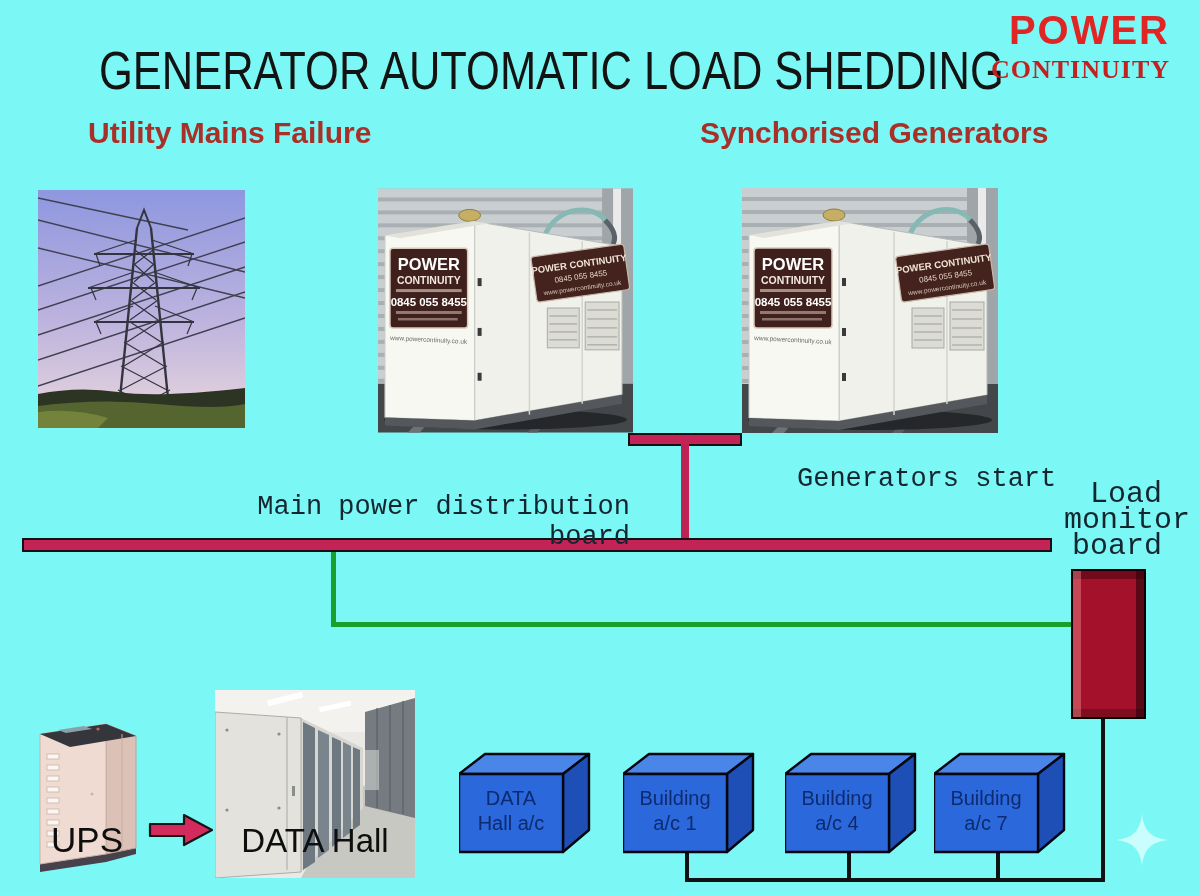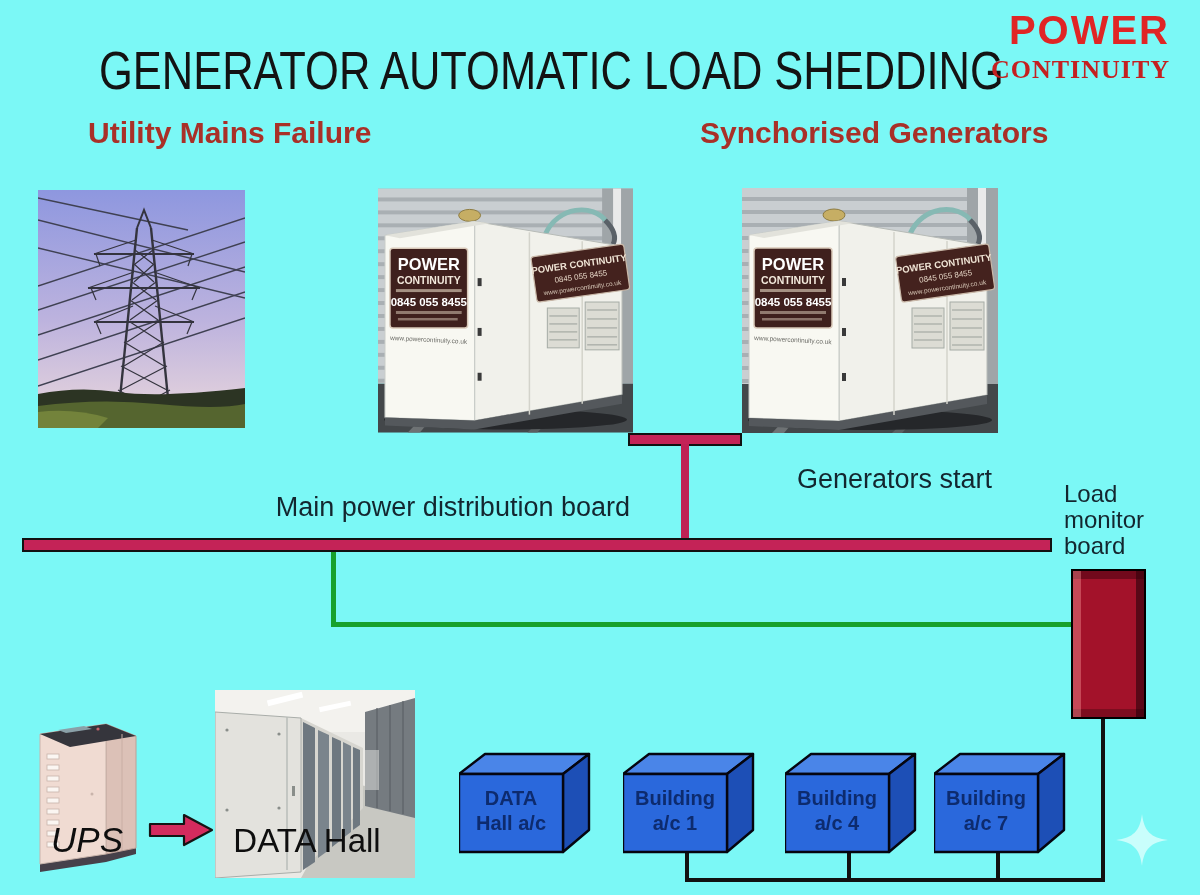--- a/index.html
+++ b/index.html
@@ -13,24 +13,24 @@
          transform:scaleX(0.82);transform-origin:left top;white-space:nowrap;letter-spacing:0px;}
   .logo{right:30px;top:10px;text-align:right;line-height:1;}
   .logo .l1{font-size:40px;font-weight:800;color:#E02525;letter-spacing:2px;}
   .logo .l2{font-family:"Liberation Serif",serif;font-size:26px;font-weight:700;color:#C42020;
             letter-spacing:1px;margin-top:7px;}
   .subhead{font-size:30px;font-weight:700;color:#A93028;white-space:nowrap;}
   .sub-left{left:88px;top:116px;}
   .sub-right{left:700px;top:116px;}
 
   
-  .note{color:#13262F;}
+  .note{color:#13262F;font-family:Liberation Mono, monospace;}
   .note-board{left:180px;top:492px;width:450px;text-align:right;font-size:27px;}
   .note-genstart{left:797px;top:462px;font-size:27px;line-height:34px;}
-  .note-monitor{left:1064px;top:481px;width:98px;text-align:left;font-size:24px;line-height:26px;}
+  .note-monitor{left:1064px;top:481px;width:98px;text-align:right;font-size:30px;line-height:26px;}
 
   
   .crimson{background:#C42357;}
   .tie-bar{left:628px;top:433px;width:114px;height:13px;border:2px solid #111;box-sizing:border-box;}
   .tie-drop{left:681px;top:444px;width:8px;height:96px;background:#BE2154;}
   .bus-bar{left:22px;top:538px;width:1030px;height:14px;border:2px solid #111;box-sizing:border-box;}
   .green{background:#17A12C;}
   .green-v{left:331px;top:552px;width:5px;height:75px;}
   .green-h{left:331px;top:622px;width:741px;height:5px;}
   .blackline{background:#111;}
@@ -40,25 +40,25 @@
 
   
   .panel{left:1071px;top:569px;width:75px;height:150px;background:#A3122A;border:2px solid #000;
          box-sizing:border-box;
          box-shadow:inset 8px 0 0 rgba(255,160,160,.38), inset 0 8px 0 rgba(55,0,10,.45),
                     inset -8px 0 0 rgba(30,0,8,.55), inset 0 -8px 0 rgba(80,8,18,.45);}
 
   
   .loadbox{width:132px;height:102px;top:752px;}
   .loadbox .txt{position:absolute;left:0;top:34px;width:104px;text-align:center;
-                font-size:20px;line-height:25px;font-weight:700;color:#0D2B6E;}
-
-  
-  .ups-label{left:30px;top:820px;width:114px;text-align:center;font-size:35px;color:#0E0E0E;font-style:italic;}
-  .hall-label{left:207px;top:822px;width:200px;text-align:center;font-size:33px;color:#0E0E0E;}
+                font-size:20px;line-height:25px;font-weight:400;color:#0D2B6E;}
+
+  
+  .ups-label{left:30px;top:820px;width:114px;text-align:center;font-size:35px;color:#0E0E0E;}
+  .hall-label{left:215px;top:822px;width:200px;text-align:center;font-size:33px;color:#0E0E0E;}
 
   figure{margin:0;}
   svg{display:block;}
   .svgtext{font-family:"Liberation Sans",sans-serif;}
 </style>
 </head>
 <body>
 
 <div id="stage" class="nosel">
 

